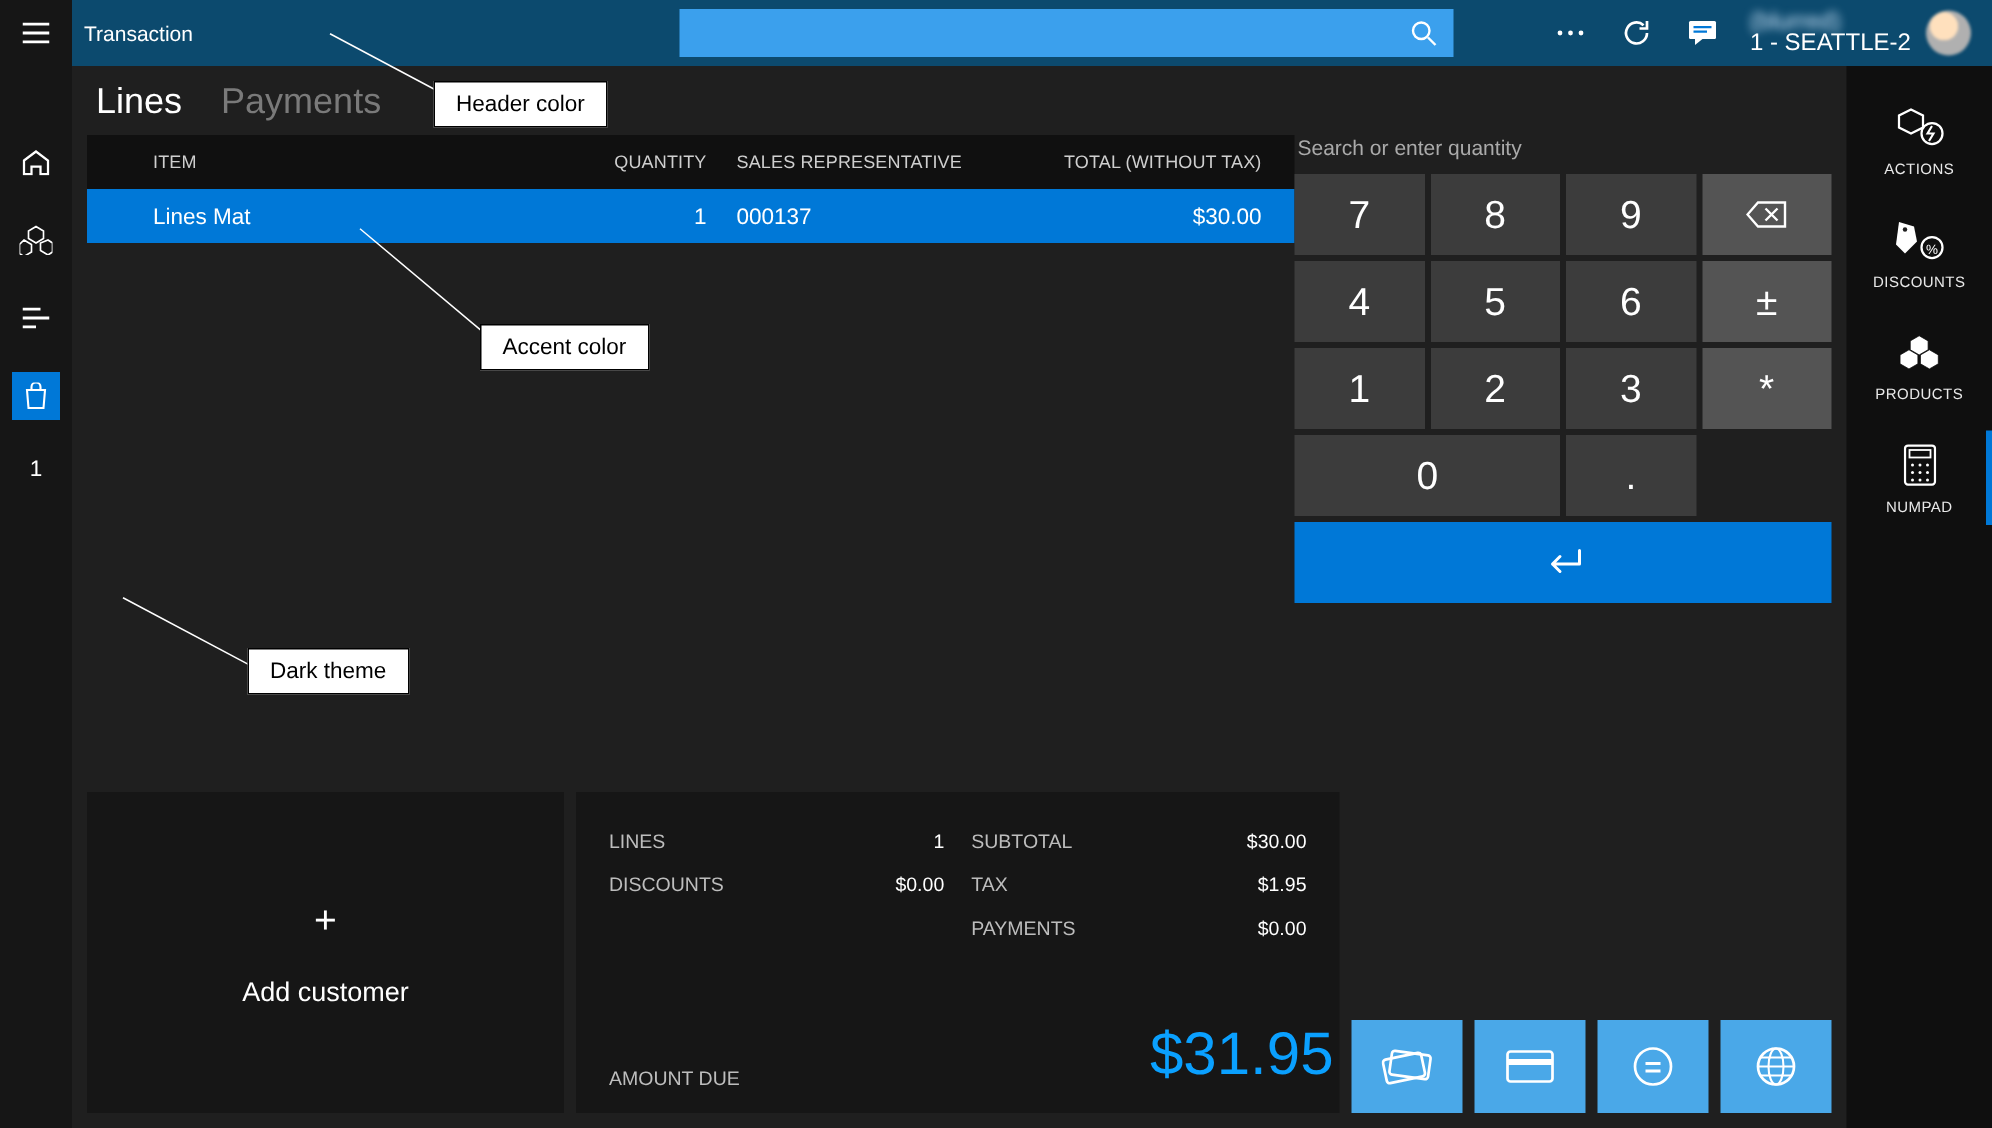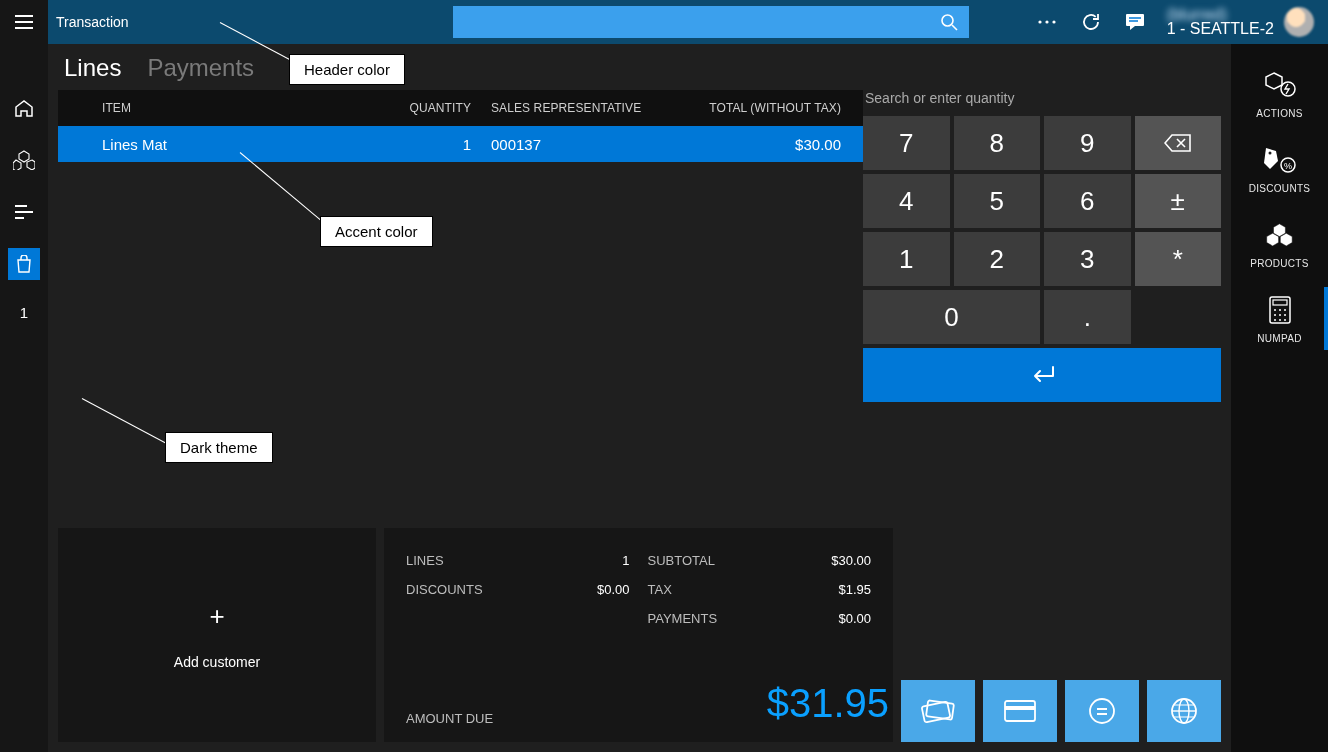--- a/index.html
+++ b/index.html
@@ -46,21 +46,21 @@
   .np-btn{background:#3c3c3c;display:flex;align-items:center;justify-content:center;font-size:26px;color:#fff;cursor:pointer;user-select:none}
   .np-side{background:#545454}
   .np-zero{grid-column:1/3}
   .np-enter{grid-column:1/5;background:#0078d7;font-size:26px}
 
   
   .bottom{display:flex;gap:8px;margin-top:8px}
   .panel{background:#161616;display:flex;flex-direction:column}
   .add-cust{width:318px;height:214px;align-items:center;justify-content:center;cursor:pointer}
   .add-cust .plus{font-size:26px;font-weight:200}
-  .add-cust .lbl{font-size:14px;margin-top:22px}
+  .add-cust .lbl{font-size:18px;margin-top:22px}
   .totals{flex:1;height:214px;padding:18px 22px 14px 22px;font-size:13px;color:#bdbdbd;position:relative}
   .tot-grid{display:grid;grid-template-columns:1fr 1fr;column-gap:18px}
   .tot-row{display:flex;justify-content:space-between;padding:7px 0}
   .tot-row span:last-child{color:#fff}
   .amount-due{position:absolute;left:22px;right:4px;bottom:16px;display:flex;justify-content:space-between;align-items:flex-end}
   .amount-due .lbl{font-size:13px;color:#bdbdbd}
   .amount-due .val{font-size:40px;color:#0aa0ff;font-weight:300}
   .pay-buttons{width:320px;height:214px;background:transparent;display:flex;align-items:flex-end}
   .pay-grid{display:grid;grid-template-columns:repeat(4,74px);gap:8px}
   .pay-btn{height:62px;background:#4aa8e8;display:flex;align-items:center;justify-content:center;cursor:pointer}

